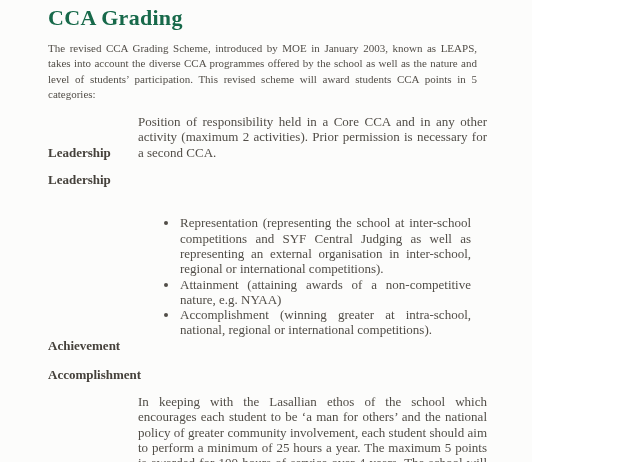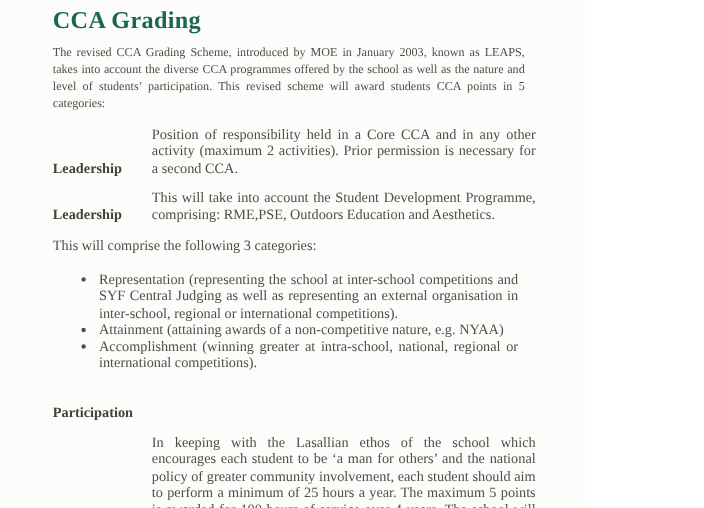--- a/index.html
+++ b/index.html
@@ -71,36 +71,35 @@
 
   <div>
 
     <div class="def-row">
       <div class="term">Leadership</div>
       <div class="def">Position of responsibility held in a Core CCA and in any other activity (maximum 2 activities). Prior permission is necessary for a second CCA.</div>
     </div>
 
     <div class="def-row">
       <div class="term">Leadership</div>
-      <div class="def">This will take into account the Student Development Programme, comprising: RME,PSE, Outdoors Education and Aesthetics.</div>
     </div>
 
     <div class="def-row gap-lg">
+      <div class="term">Achievement</div>
       <div class="def">
-        <p>This will comprise the following 3 categories:</p>
         <ul>
           <li>Representation (representing the school at inter-school competitions and SYF Central Judging as well as representing an external organisation in inter-school, regional or international competitions).</li>
           <li>Attainment (attaining awards of a non-competitive nature, e.g. NYAA)</li>
           <li>Accomplishment (winning greater at intra-school, national, regional or international competitions).</li>
         </ul>
       </div>
     </div>
 
     <div class="def-row">
-      <div class="term">Participation</div>
+      <div class="term">Accomplishment</div>
     </div>
 
     <div class="def-row">
       <div class="term">National</div>
       <div class="def">In keeping with the Lasallian ethos of the school which encourages each student to be ‘a man for others’ and the national policy of greater community involvement, each student should aim to perform a minimum of 25 hours a year. The maximum 5 points is awarded for 100 hours of service over 4 years. The school will try to cover 60 to 80 hours and it will be helpful if the family can arrange to cover the other 20 to 40 hours. Please check with the school what constitutes relevant service.</div>
     </div>
 
   </div>
 
 </div>

